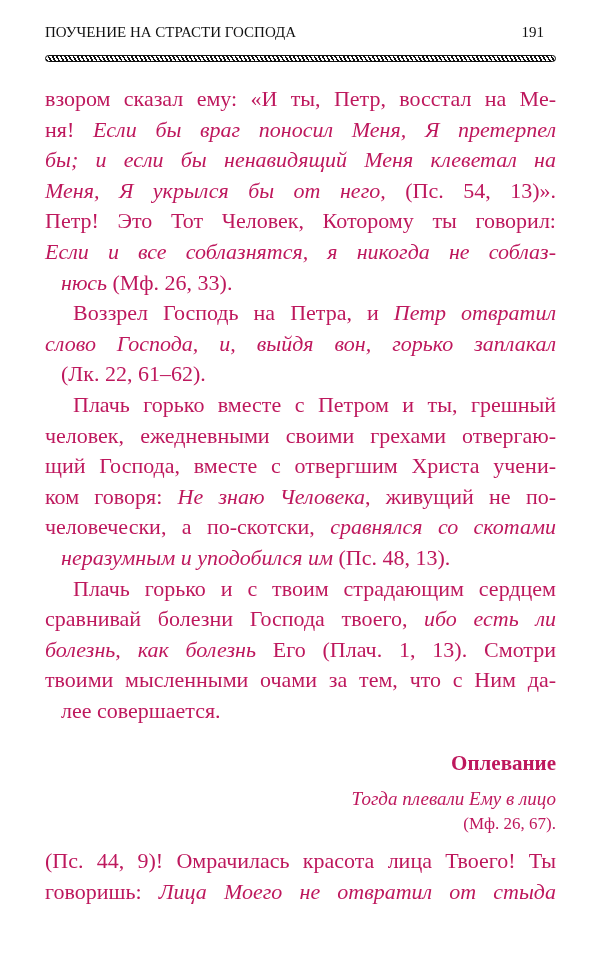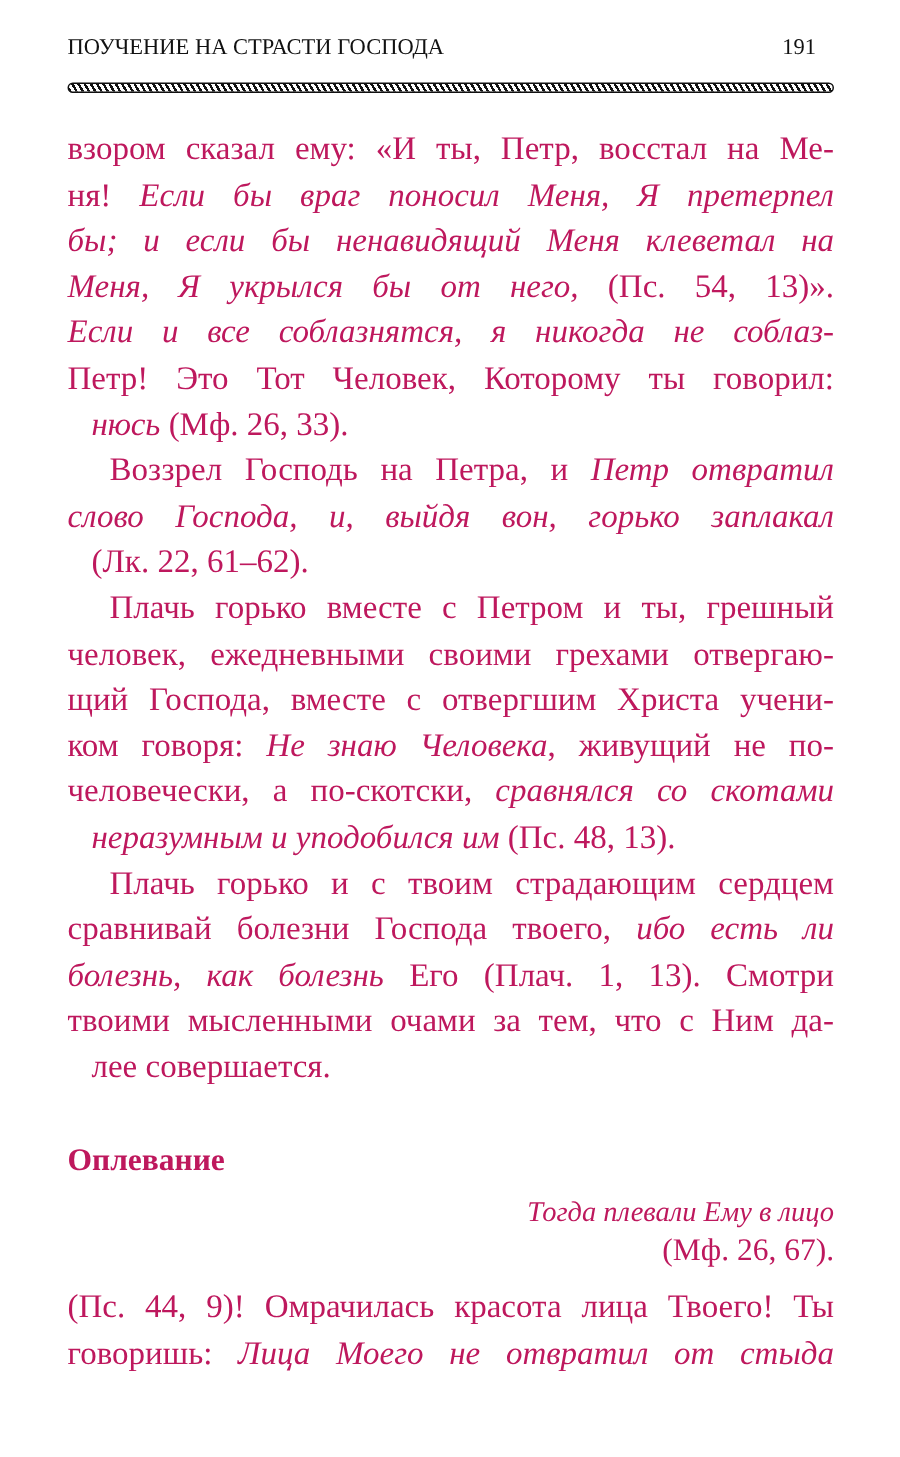--- a/index.html
+++ b/index.html
@@ -21,46 +21,46 @@
     position: absolute; left: 0; top: 84px; width: 511px;
     font-family: "Liberation Serif", serif; font-size: 22px; line-height: 30.6px;
     color: #be185d;
   }
   .line { display: block; white-space: nowrap; text-align: justify; text-align-last: justify; height: 30.6px; }
   .line.last { text-align-last: left; margin-left: 16px; }
   .line.indent { padding-left: 28px; }
   .it { font-style: italic; }
   .heading {
     font-family: "Liberation Serif", serif; font-weight: bold; font-size: 21px;
-    text-align: left; margin-top: 32px; height: 30px; line-height: 30px;
+    text-align: right; margin-top: 22px; height: 30px; line-height: 30px;
   }
   .epigraph { text-align: right; font-size: 19px; line-height: 25px; margin-top: 8px; }
   .epigraph .line { text-align: right; text-align-last: right; height: 25px; }
-  .epigraph .ref { font-size: 21px; text-align: right; }
+  .epigraph .ref { font-size: 17px; text-align: right; }
   .after { margin-top: 10px; }
 </style>
 </head>
 <body>
 
 <div class="page">
   <div class="running-head">
     <span class="title">ПОУЧЕНИЕ НА СТРАСТИ ГОСПОДА</span>
     <span class="pnum">191</span>
   </div>
   <div class="rope"></div>
 
   <div class="body-text" id="body">
     <div id="paras">
         <div>
           <span class="line"><span>взором сказал ему: «</span><span>И ты, Петр, восстал на Ме-</span></span>
           <span class="line"><span>ня! </span><span class="it">Если бы враг поносил Меня, Я претерпел</span></span>
           <span class="line"><span class="it">бы; и если бы ненавидящий Меня клеветал на</span></span>
           <span class="line"><span class="it">Меня, Я укрылся бы от него,</span><span> (Пс. 54, 13)».</span></span>
+          <span class="line"><span>Петр! Это Тот Человек, Которому ты говорил:</span></span>
           <span class="line"><span class="it">Если и все соблазнятся, я никогда не соблаз-</span></span>
-          <span class="line"><span>Петр! Это Тот Человек, Которому ты говорил:</span></span>
           <span class="line last"><span class="it">нюсь</span><span> (Мф. 26, 33).</span></span>
         </div>
         <div>
           <span class="line indent"><span>Воззрел Господь на Петра, и </span><span class="it">Петр отвратил</span></span>
           <span class="line"><span class="it">слово Господа, и, выйдя вон, горько заплакал</span></span>
           <span class="line last"><span>(Лк. 22, 61–62).</span></span>
         </div>
         <div>
           <span class="line indent"><span>Плачь горько вместе с Петром и ты, грешный</span></span>
           <span class="line"><span>человек, ежедневными своими грехами отвергаю-</span></span>

